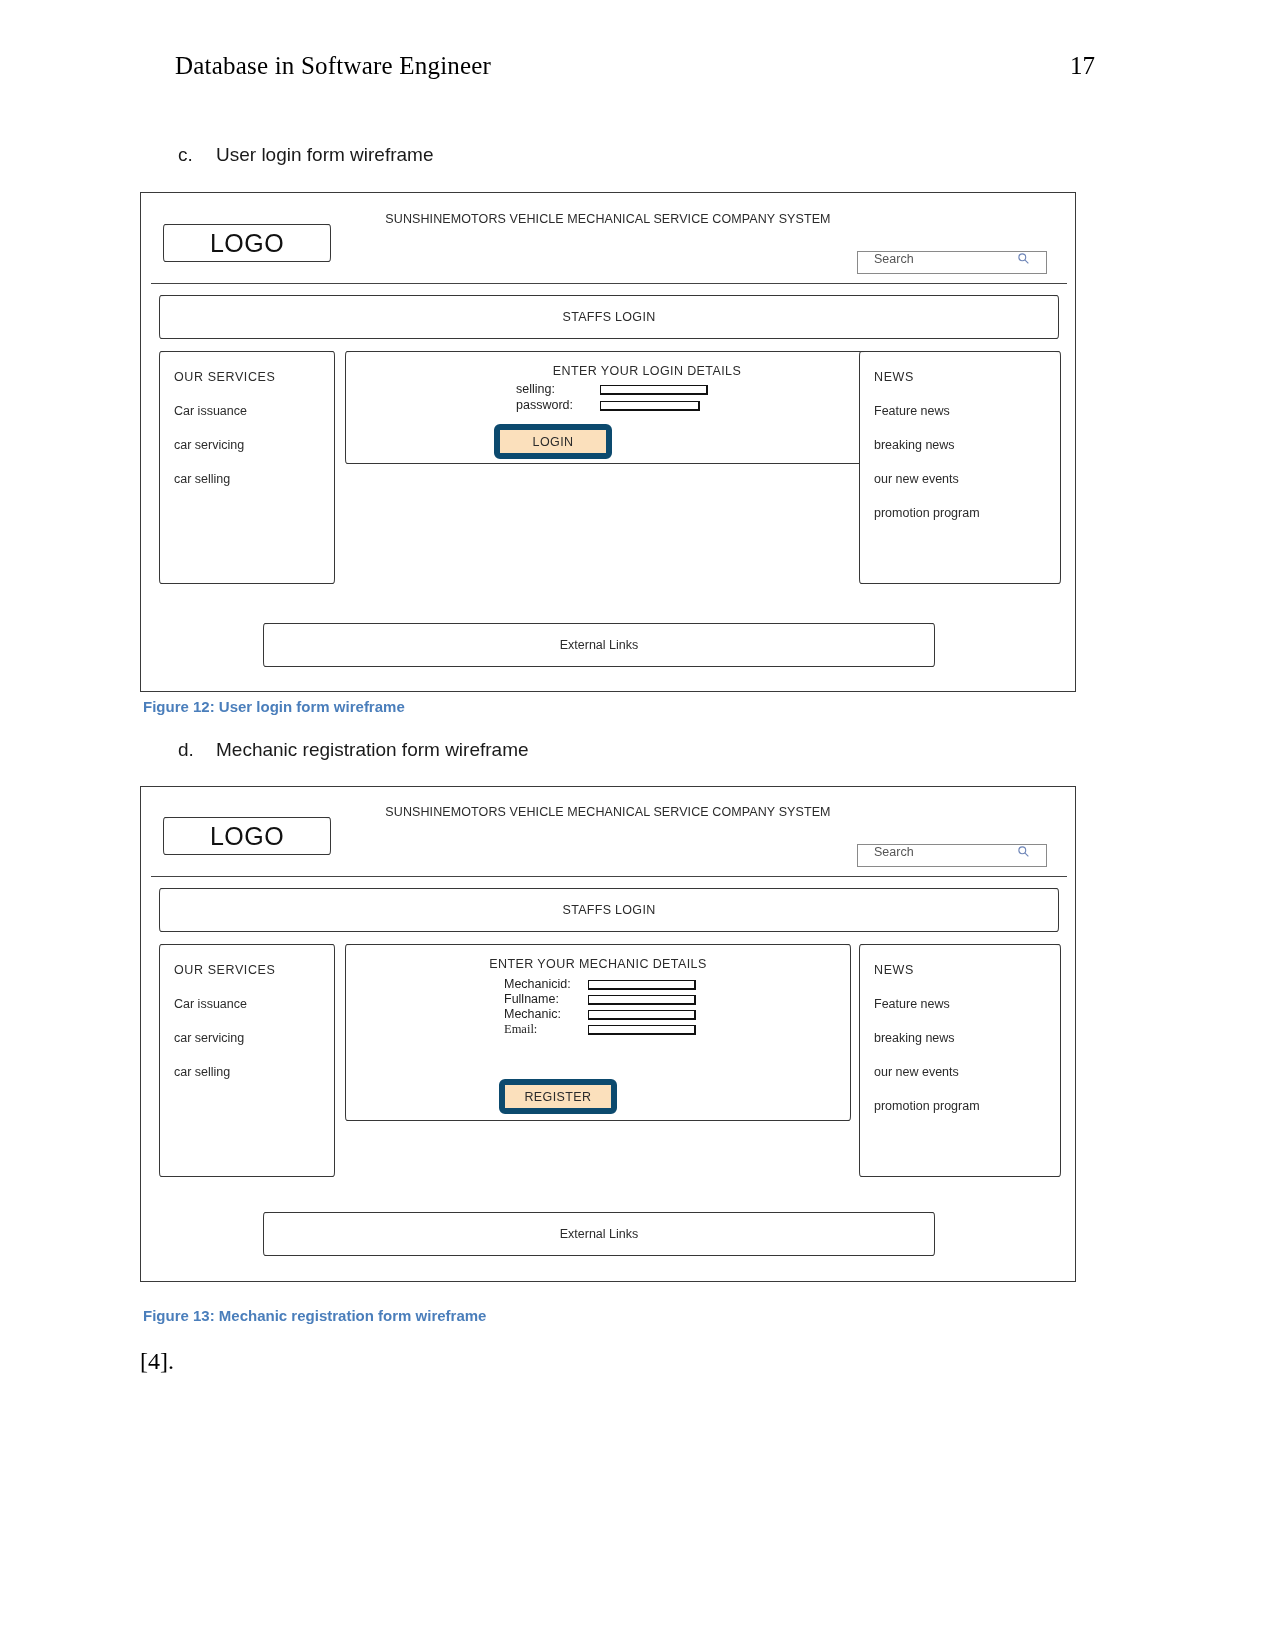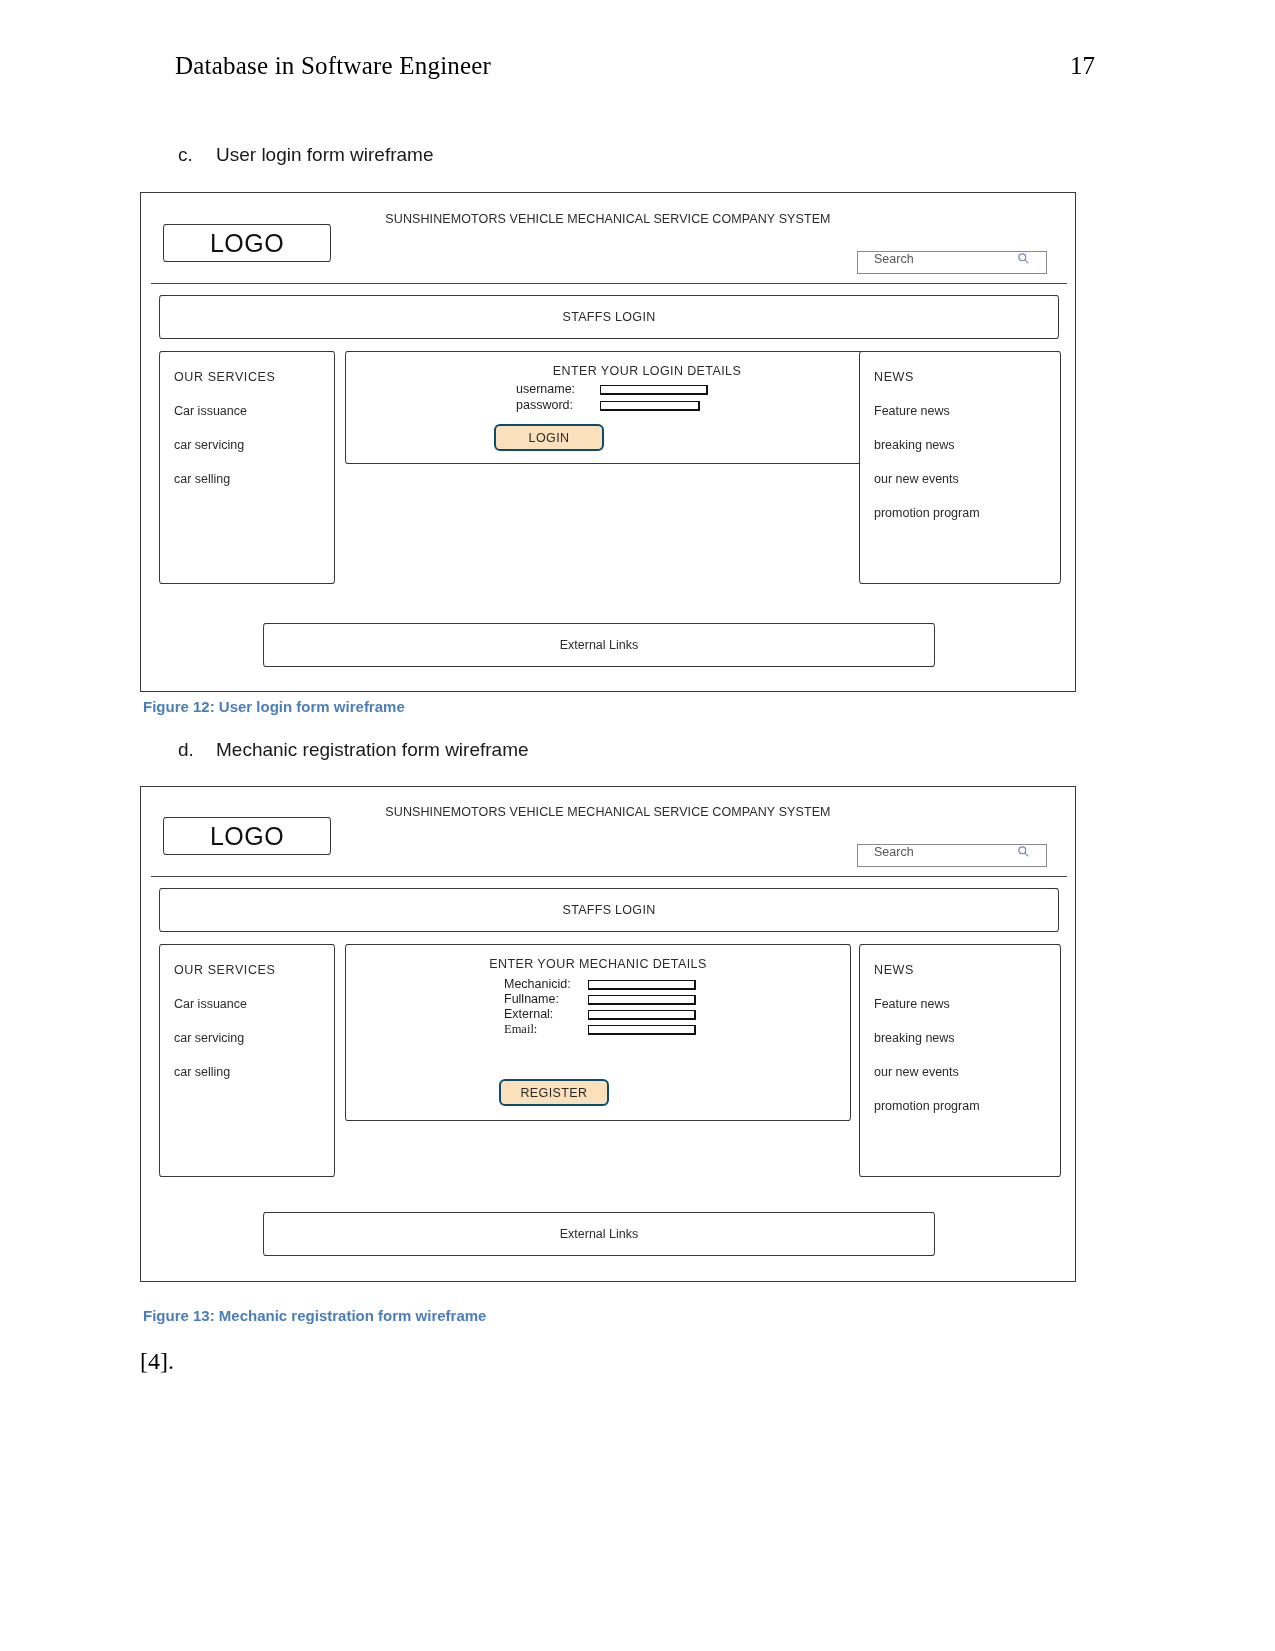--- a/index.html
+++ b/index.html
@@ -220,21 +220,21 @@
     background: #fff;
     box-sizing: border-box;
   }
 
   .btn {
     position: absolute;
     display: flex;
     align-items: center;
     justify-content: center;
     background: #fbe0bc;
-    border: 2px solid #0c4a6e;
+    border: 6px solid #0c4a6e;
     border-radius: 6px;
     font-family: "Liberation Sans", sans-serif;
     font-size: 12.5px;
     color: #2b2b2b;
     letter-spacing: 0.4px;
   }
 
   .ext-links {
     position: absolute;
     display: flex;
@@ -282,21 +282,21 @@
     <div class="head">OUR SERVICES</div>
     <div class="row">Car issuance</div>
     <div class="row">car servicing</div>
     <div class="row">car selling</div>
   </div>
 
   <div class="form-panel sk" style="left:204px; top:158px; width:604px; height:113px;">
     <div class="form-title" style="top:12px;">ENTER YOUR LOGIN DETAILS</div>
     <div class="field-rows" style="left:170px; top:31px;">
       <div class="field-row">
-        <span class="lbl">username:</span>
+        <span class="lbl">selling:</span>
         <span class="inp" style="width:108px;"></span>
       </div>
       <div class="field-row" style="margin-top:3px;">
         <span class="lbl">password:</span>
         <span class="inp" style="width:100px;"></span>
       </div>
     </div>
     <div class="btn" style="left:148px; top:72px; width:106px; height:23px;">LOGIN</div>
   </div>
 
@@ -350,21 +350,21 @@
     <div class="field-rows" style="left:158px; top:33px;">
       <div class="field-row">
         <span class="lbl">Mechanicid:</span>
         <span class="inp" style="width:108px;"></span>
       </div>
       <div class="field-row" style="margin-top:2px;">
         <span class="lbl">Fullname:</span>
         <span class="inp" style="width:108px;"></span>
       </div>
       <div class="field-row" style="margin-top:2px;">
-        <span class="lbl">External:</span>
+        <span class="lbl">Mechanic:</span>
         <span class="inp" style="width:108px;"></span>
       </div>
       <div class="field-row" style="margin-top:2px;font-family:Liberation Serif, serif;">
         <span class="lbl">Email:</span>
         <span class="inp" style="width:108px;"></span>
       </div>
     </div>
     <div class="btn" style="left:153px; top:134px; width:106px; height:23px;">REGISTER</div>
   </div>
 

